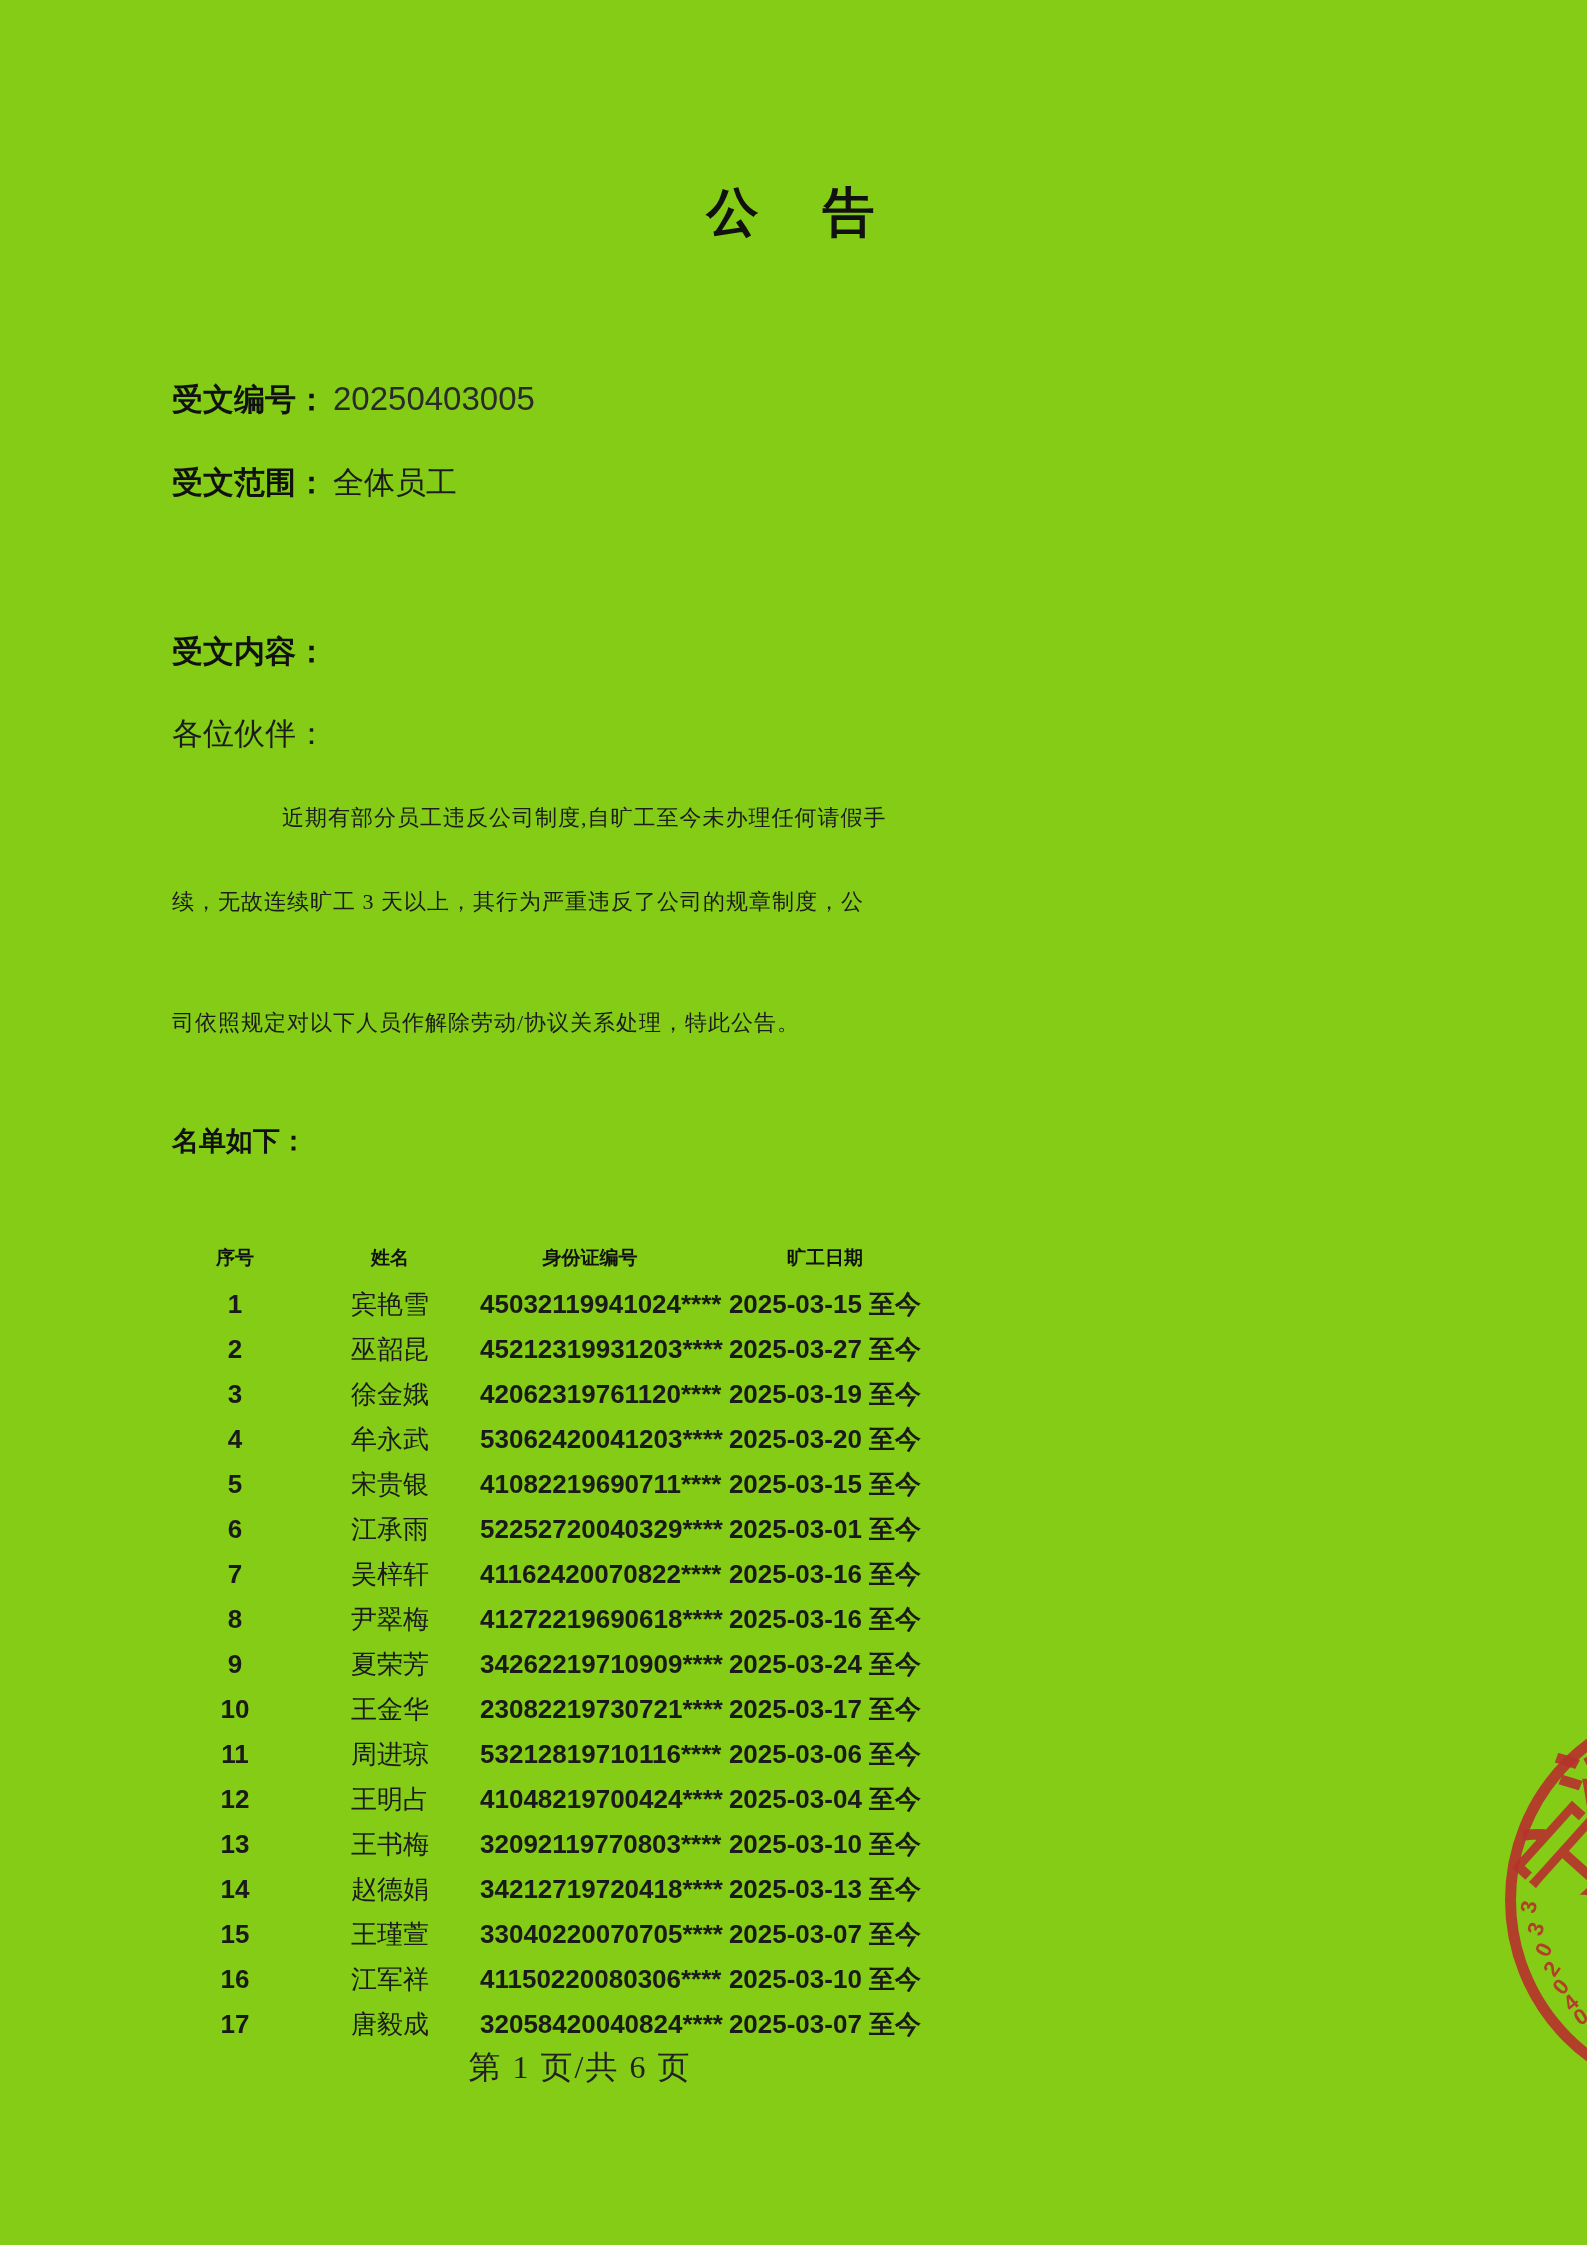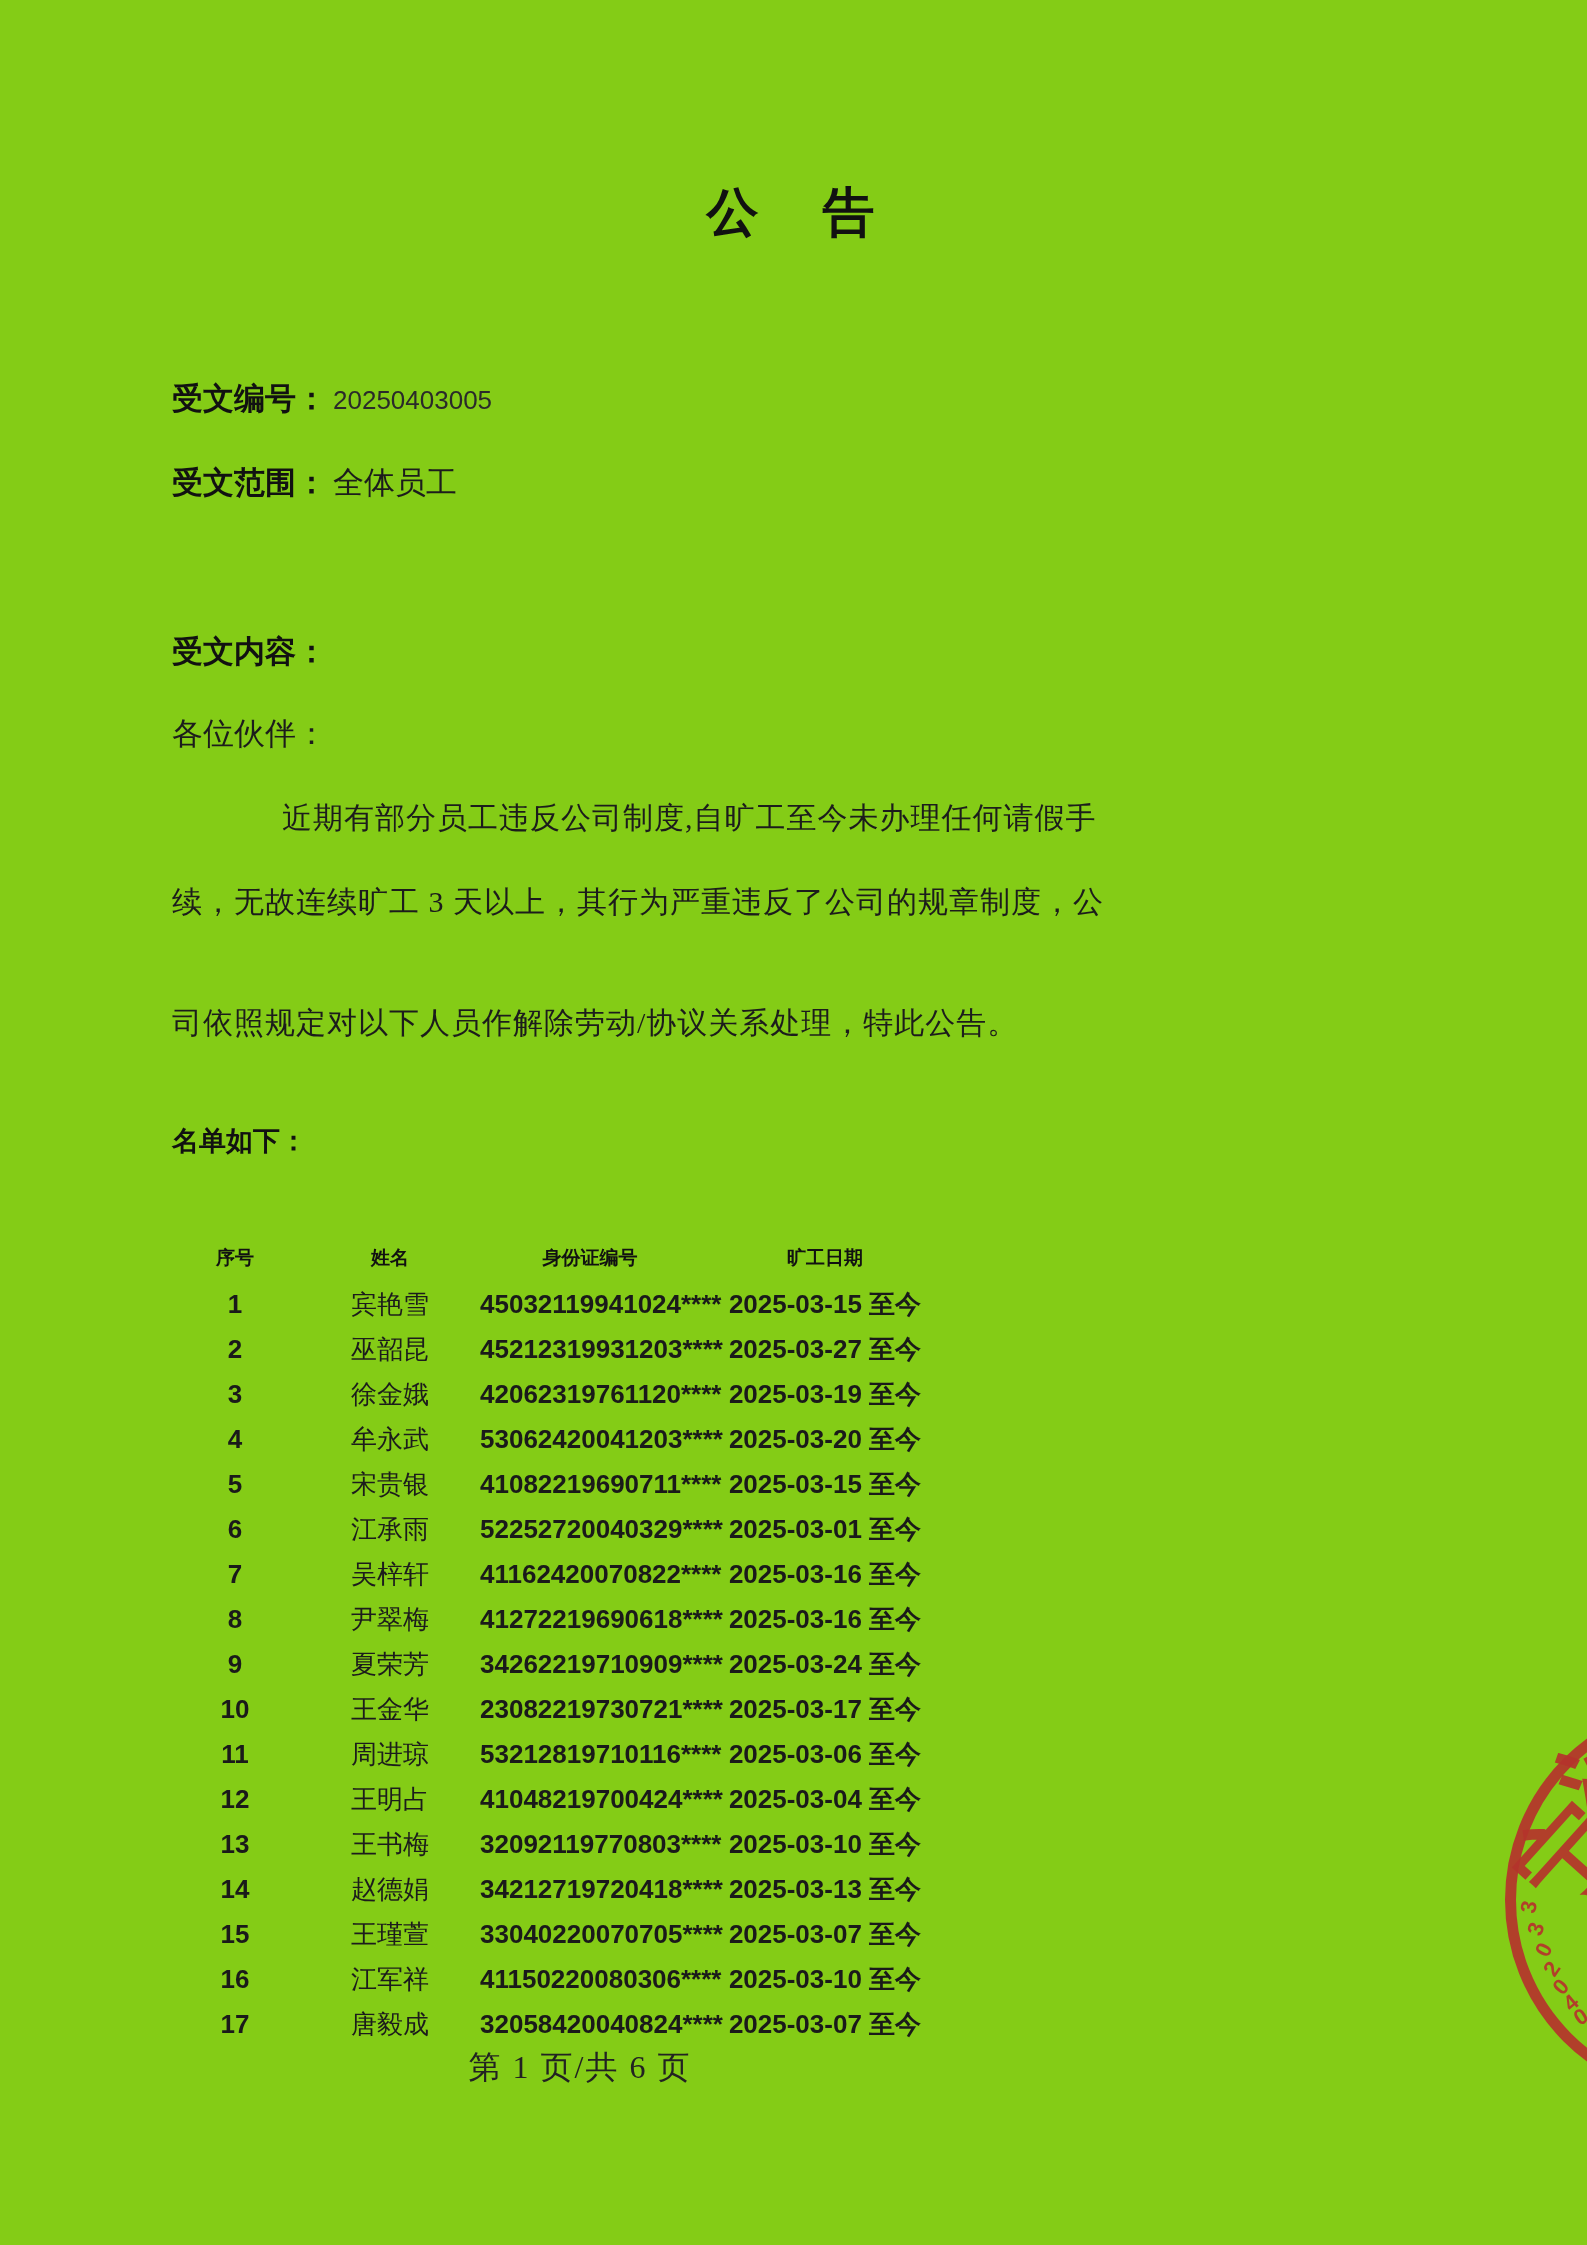--- a/index.html
+++ b/index.html
@@ -16,23 +16,23 @@
     margin:0;text-align:center;
     font-size:52px;font-weight:bold;letter-spacing:6px;color:#111;
   }
   .field{position:absolute;left:172px;width:900px;line-height:42px;font-size:31px;white-space:nowrap;}
   .f1{top:378px;}
   .f2{top:462px;}
   .f3{top:547px;}
   .f4{top:631px;}
   .lbl{font-weight:bold;color:#111;}
   .val{margin-left:6px;}
-  .num{font-family:"Liberation Sans","DejaVu Sans",sans-serif;font-size:26px;color:#2a2a2a;margin-top:12px;}
+  .num{font-family:"Liberation Sans","DejaVu Sans",sans-serif;font-size:33px;color:#2a2a2a;margin-top:12px;}
   .salutation{position:absolute;left:172px;top:713px;font-size:31px;line-height:42px;}
-  .body-line{position:absolute;left:172px;width:828px;font-size:30px;line-height:44px;letter-spacing:1px;white-space:nowrap;}
+  .body-line{position:absolute;left:172px;width:828px;font-size:22px;line-height:44px;letter-spacing:1px;white-space:nowrap;}
   .bl1{top:796px;padding-left:110px;}
   .bl2{top:880px;}
   .bl3{top:963px;margin-top:38px;}
   .list-intro{position:absolute;left:172px;top:1122px;font-size:27px;font-weight:bold;line-height:38px;color:#111;}
   table.roster{
     position:absolute;left:170px;top:1234px;width:780px;
     border-collapse:collapse;table-layout:fixed;
   }
   table.roster th{
     height:48px;font-size:19px;font-weight:bold;color:#111;

